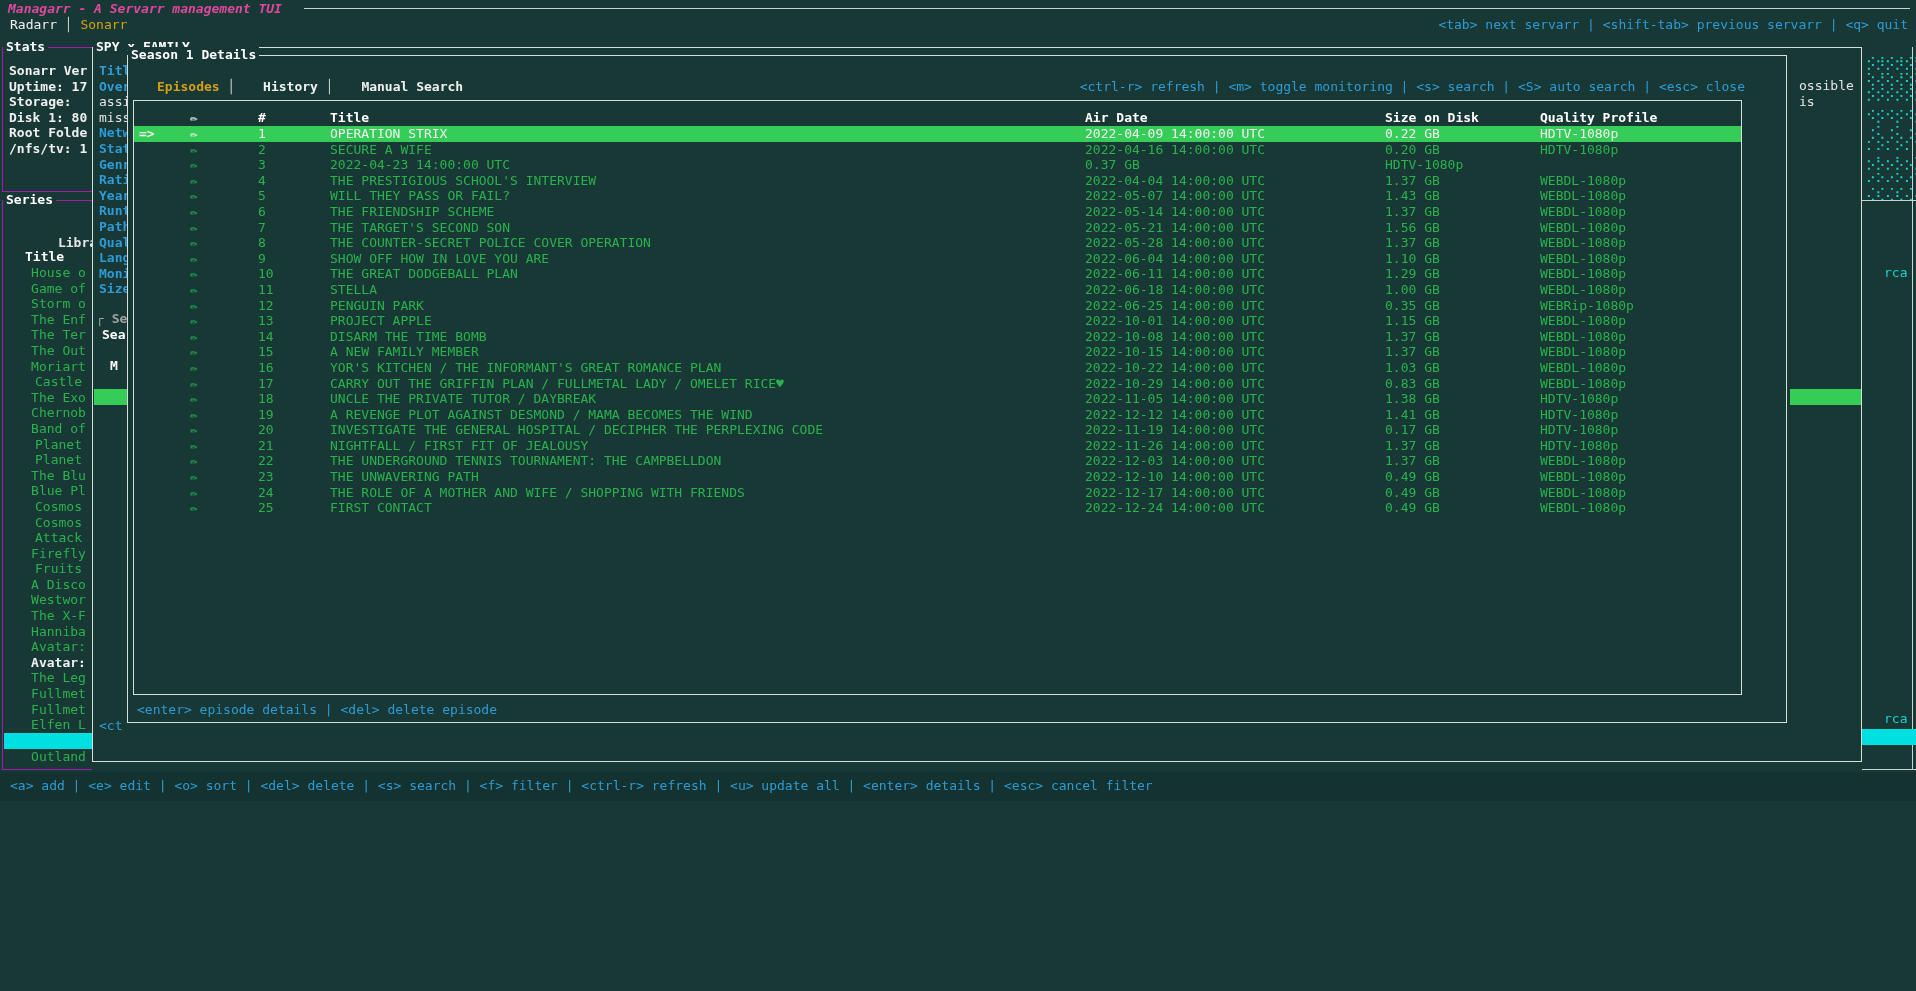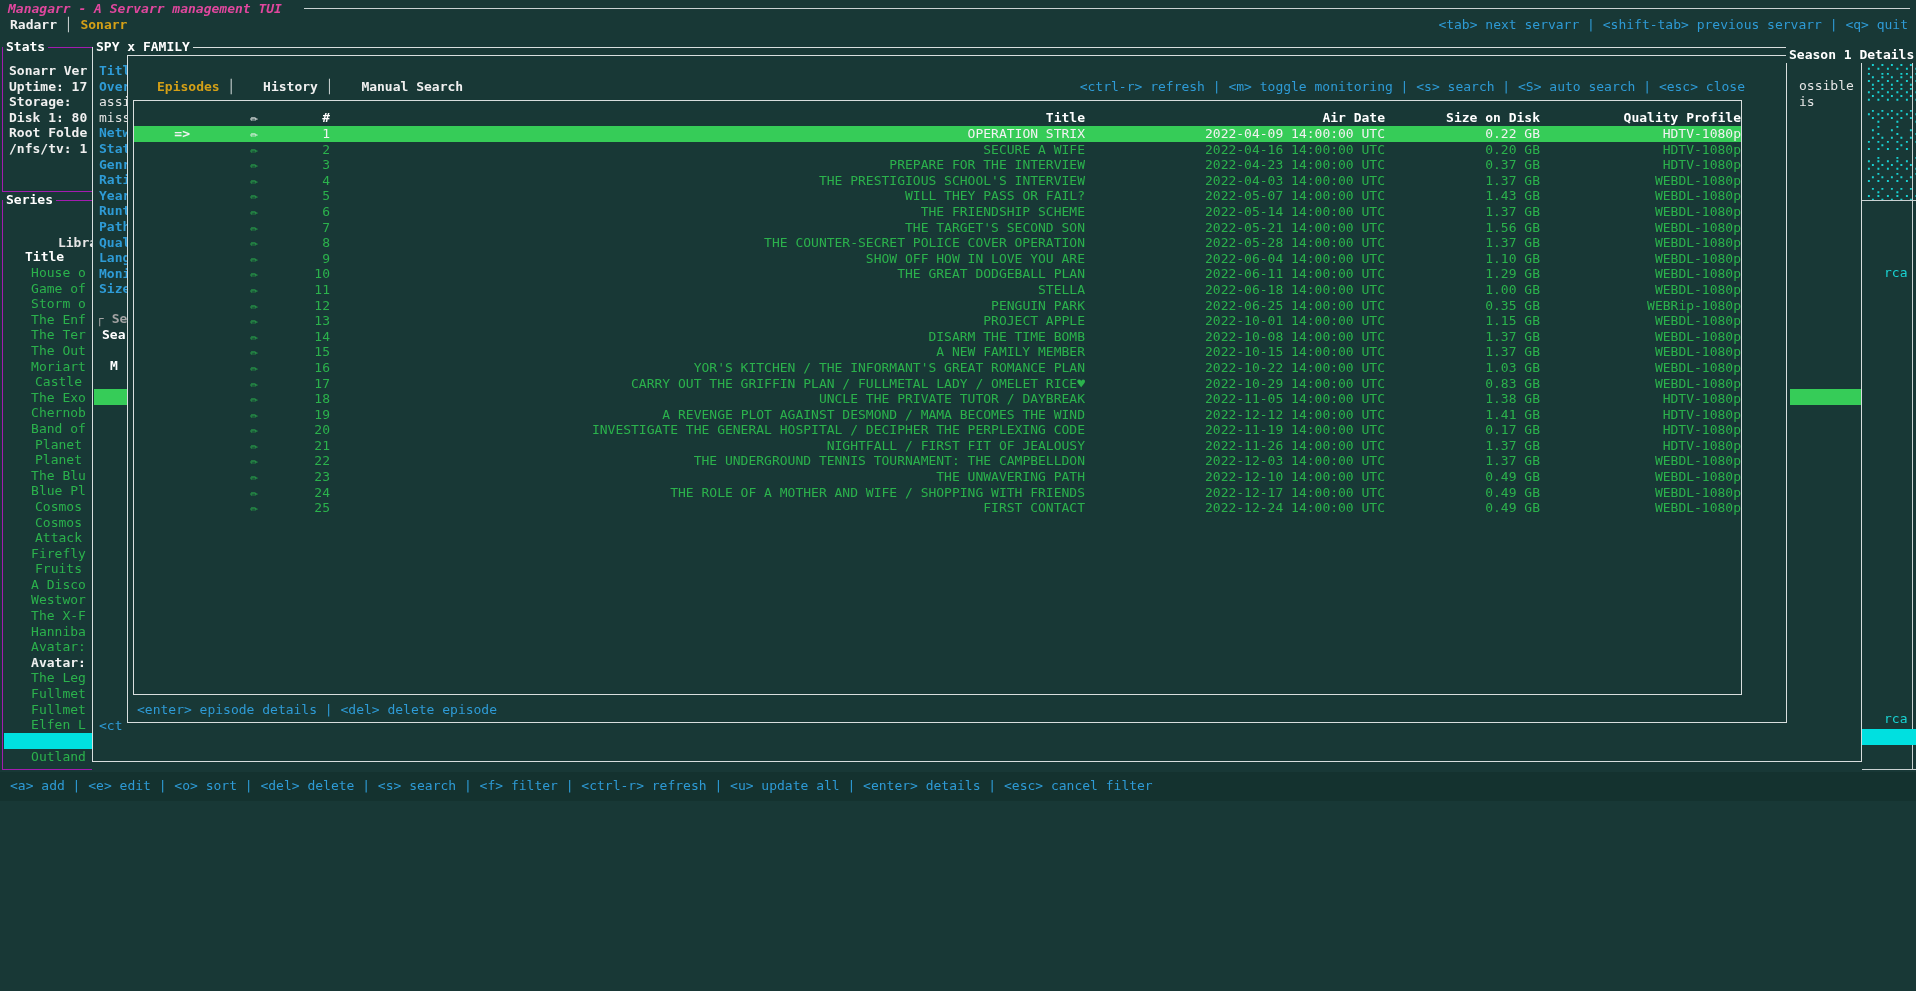--- a/index.html
+++ b/index.html
@@ -21,21 +21,21 @@
   .panel { position:absolute; border:1px solid #a21caf; }
   .panel.no-right { border-right:none; }
   .panel-title { position:absolute; top:-9px; background:#183836; padding:0 3px;
                  font-weight:bold; color:#ffffff; white-space:pre; }
   .popup { position:absolute; border:1px solid #d8dede; background:#183836; }
 
   
   #app-title { left:8px; top:1px; }
   #top-line { top:8px; left:304px; width:1606px; }
   #servarr-tabs { left:10px; top:17px; white-space:pre; }
-  .servarr-tab { color:#f0f0f0; font-weight:bold;text-align:center; }
+  .servarr-tab { color:#f0f0f0; font-weight:normal;text-align:center; }
   .servarr-tab.active { color:#d4a017; }
   .tab-sep { color:#c9d2d2; }
   #top-help { right:8px; top:17px; }
 
   
   #stats-panel { left:2px; top:47px; width:90px; height:145px; }
   #stats-lines { position:absolute; left:6px; top:15px; right:0; overflow:hidden; }
   .stat-line { height:15.6px; white-space:pre; font-weight:bold; color:#f0f0f0; }
 
   
@@ -72,21 +72,21 @@
   #right-frag-0 { top:30px; } #right-frag-1 { top:46px; }
   #seasons-box-frag { position:absolute; left:3px; top:263px; color:#a3a3a3; font-weight:bold; white-space:pre; }
   #seasons-header-frag { position:absolute; left:9px; top:279px; color:#ffffff; font-weight:bold; white-space:pre; }
   #seasons-cell-frag { position:absolute; left:17px; top:310px; color:#ffffff; font-weight:bold; white-space:pre; }
   #season-strip-left { position:absolute; left:1px; top:341px; width:34px; height:16px;
     background:#36cc58; color:#f2f2f2; font-weight:bold; padding-left:4px; white-space:pre; overflow:hidden; }
   #season-strip-right { position:absolute; left:1697px; top:341px; width:71px; height:16px; background:#36cc58; }
   #spy-footer-frag { position:absolute; left:6px; top:670px; color:#2e9bd6; white-space:pre; }
 
   
-  #season-popup { left:127px; top:55px; width:1660px; height:668px;text-align:right; }
+  #season-popup { left:127px; top:55px; width:1660px; height:668px; }
   #season-tabs { position:absolute; left:9px; top:23px; white-space:pre; }
   .season-tab { color:#f0f0f0; font-weight:bold;margin-left:20px; }
   .season-tab.active { color:#d4a017; }
   #season-help { position:absolute; right:41px; top:23px; color:#2e9bd6; white-space:pre; }
   #ep-table { position:absolute; left:5px; top:44px; width:1609px; height:595px; border:1px solid #d8dede; overflow:hidden; }
   .ep-grid { display:grid; grid-template-columns:56px 68px 72px 755px 300px 155px 1fr;
              height:15.6px; align-items:center; }
   #ep-header { position:absolute; top:9px; left:0; right:0; color:#ffffff; font-weight:bold; }
   #ep-rows { position:absolute; top:25px; left:0; right:0; }
   .ep-row { color:#2bb24c; }
@@ -243,31 +243,30 @@
             <span class="ep-cell c2">2</span>
             <span class="ep-cell c3">SECURE A WIFE</span>
             <span class="ep-cell c4">2022-04-16 14:00:00 UTC</span>
             <span class="ep-cell c5">0.20 GB</span>
             <span class="ep-cell c6">HDTV-1080p</span>
           </div>
           <div class="ep-grid ep-row">
             <span class="ep-cell c0"></span>
             <span class="ep-cell c1">✏</span>
             <span class="ep-cell c2">3</span>
-            <span class="ep-cell c3">PREPARE FOR THE INTERVIEW</span>
             <span class="ep-cell c4">2022-04-23 14:00:00 UTC</span>
             <span class="ep-cell c5">0.37 GB</span>
             <span class="ep-cell c6">HDTV-1080p</span>
           </div>
           <div class="ep-grid ep-row">
             <span class="ep-cell c0"></span>
             <span class="ep-cell c1">✏</span>
             <span class="ep-cell c2">4</span>
             <span class="ep-cell c3">THE PRESTIGIOUS SCHOOL'S INTERVIEW</span>
-            <span class="ep-cell c4">2022-04-03 14:00:00 UTC</span>
+            <span class="ep-cell c4">2022-04-04 14:00:00 UTC</span>
             <span class="ep-cell c5">1.37 GB</span>
             <span class="ep-cell c6">WEBDL-1080p</span>
           </div>
           <div class="ep-grid ep-row">
             <span class="ep-cell c0"></span>
             <span class="ep-cell c1">✏</span>
             <span class="ep-cell c2">5</span>
             <span class="ep-cell c3">WILL THEY PASS OR FAIL?</span>
             <span class="ep-cell c4">2022-05-07 14:00:00 UTC</span>
             <span class="ep-cell c5">1.43 GB</span>

